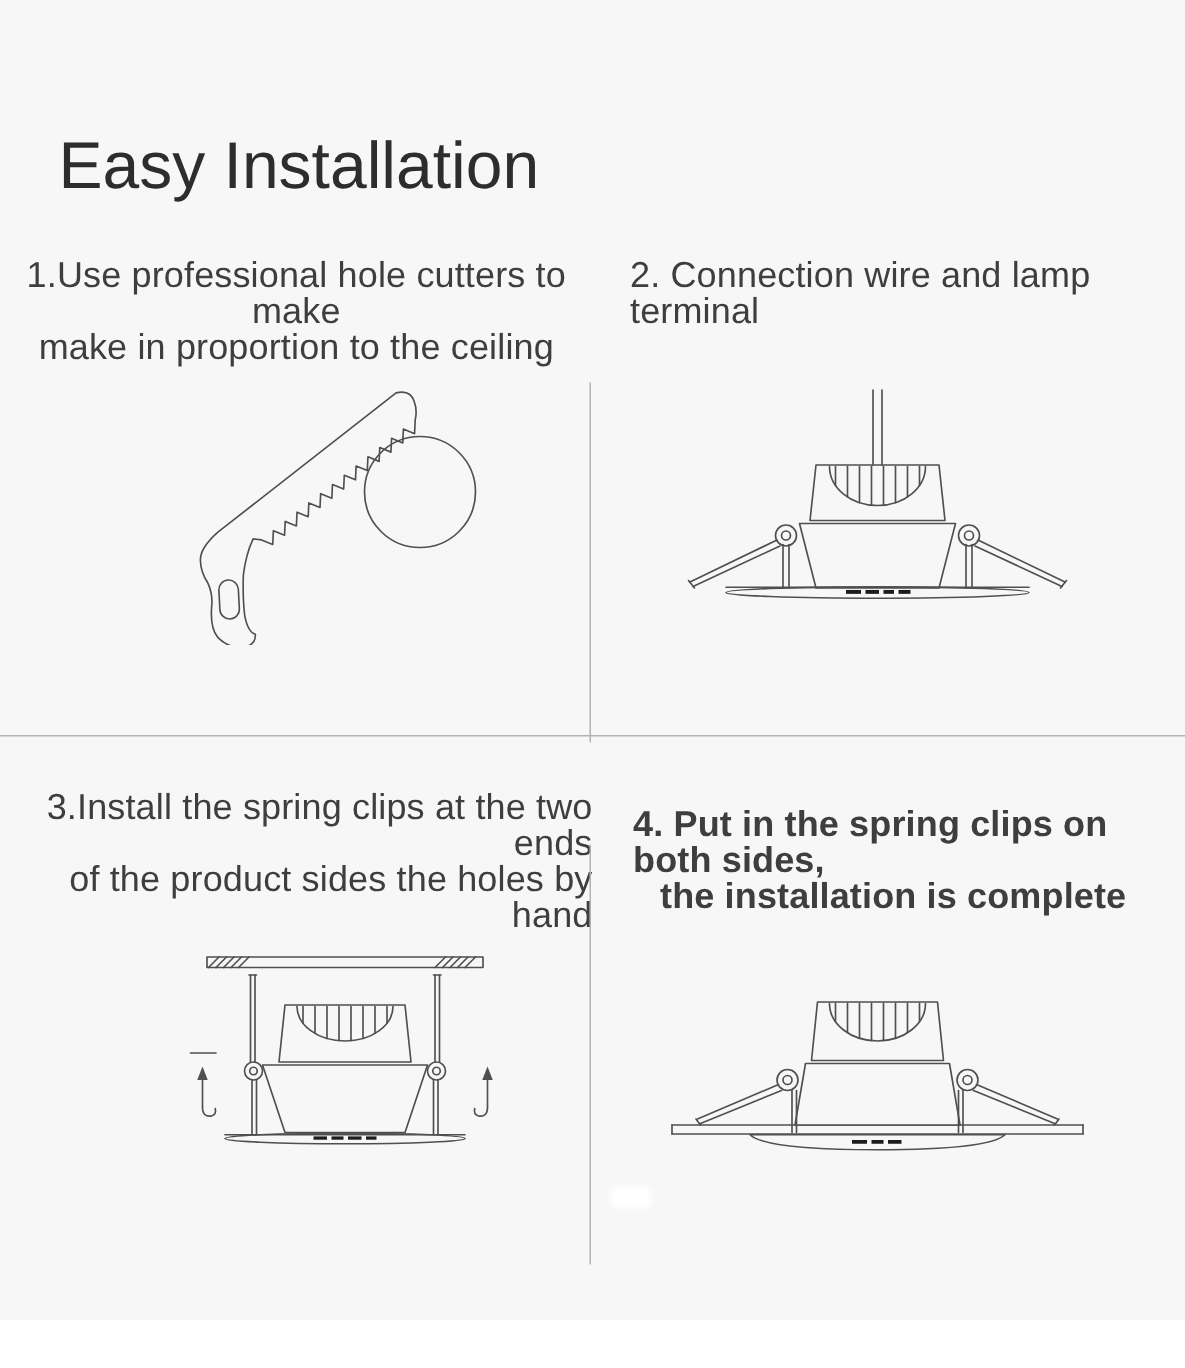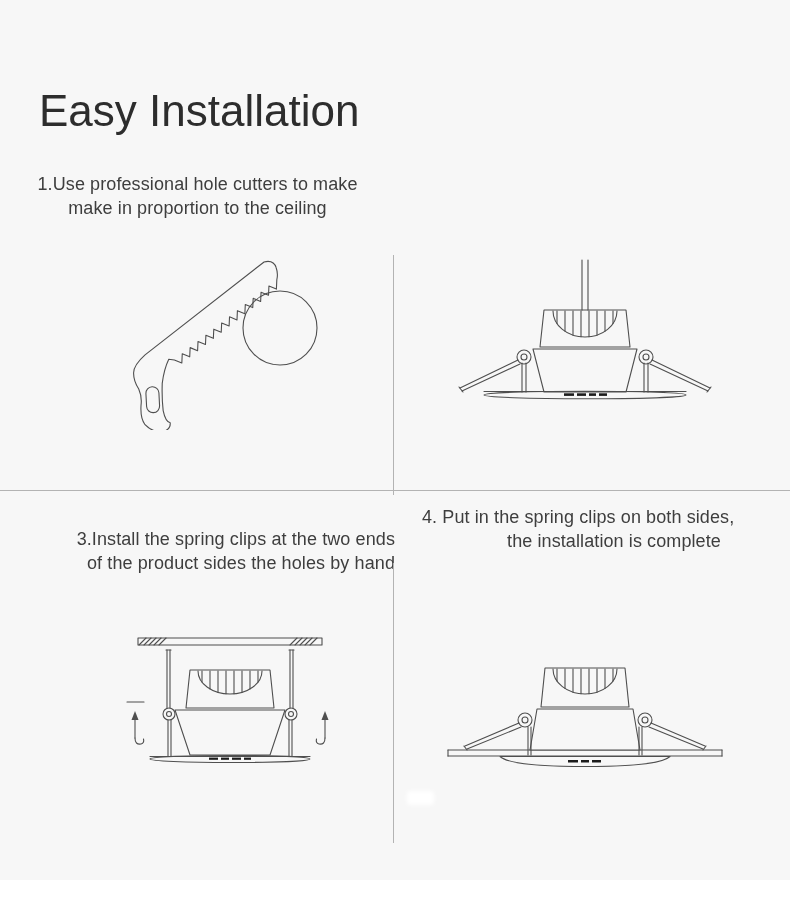--- a/index.html
+++ b/index.html
@@ -1,25 +1,25 @@
 <!DOCTYPE html>
 <html><head>
 <meta charset="utf-8">
 <style>
   html,body{margin:0;padding:0;}
   body{width:790px;height:912px;background:#ffffff;font-family:"Liberation Sans","DejaVu Sans",sans-serif;}
   .page{position:relative;width:790px;height:912px;overflow:hidden;background:#ffffff;}
   .sheet{position:absolute;left:0;top:0;width:790px;height:880px;background:#f7f7f7;}
   .title{position:absolute;left:39px;top:86px;font-size:44px;font-weight:200;letter-spacing:0px;color:#2d2d2d;}
-  .caption{position:absolute;font-size:18px;line-height:24px;color:#3e3e3e;font-weight:400;letter-spacing:0.1px;}
+  .caption{position:absolute;font-size:24px;line-height:24px;color:#3e3e3e;font-weight:400;letter-spacing:0.1px;}
   .cap-q1{left:0;top:172px;width:395px;text-align:center;}
   .cap-q2{left:420px;top:172px;width:368px;text-align:left;}
   .cap-q3{left:0;top:527px;width:395px;text-align:right;}
-  .cap-q4{left:422px;top:505px;width:366px;text-align:left;}
-  .cap-q4 .line2{margin-left:18px;text-align:center;}
+  .cap-q4{left:422px;top:538px;width:366px;text-align:left;font-weight:bold;}
+  .cap-q4 .line2{margin-left:18px;}
   .divider-h{position:absolute;left:0;top:490px;width:790px;height:1px;background:#b3b3b3;}
   .divider-v{position:absolute;width:1px;background:#b3b3b3;left:393px;}
   .divider-v.top{top:255px;height:240px;}
   .divider-v.bottom{top:563px;height:280px;}
   .art{position:absolute;}
   .art-1{left:95px;top:250px;}
   .art-2{left:445px;top:258px;}
   .art-3{left:110px;top:628px;}
   .art-4{left:440px;top:658px;}
   svg{display:block;}
@@ -35,20 +35,23 @@
 <div class="page">
   <div class="sheet"></div>
 
   <div class="title">Easy Installation</div>
 
   <div class="caption cap-q1">
     <div>1.Use professional hole cutters to make</div>
     <div>make in proportion to the ceiling</div>
   </div>
 
+  <div class="caption cap-q2">
+    <div>2. Connection wire and lamp terminal</div>
+  </div>
 
   <div class="caption cap-q3">
     <div>3.Install the spring clips at the two ends</div>
     <div>of the product sides the holes by hand</div>
   </div>
 
   <div class="caption cap-q4">
     <div>4. Put in the spring clips on both sides,</div>
     <div class="line2">the installation is complete</div>
   </div>

